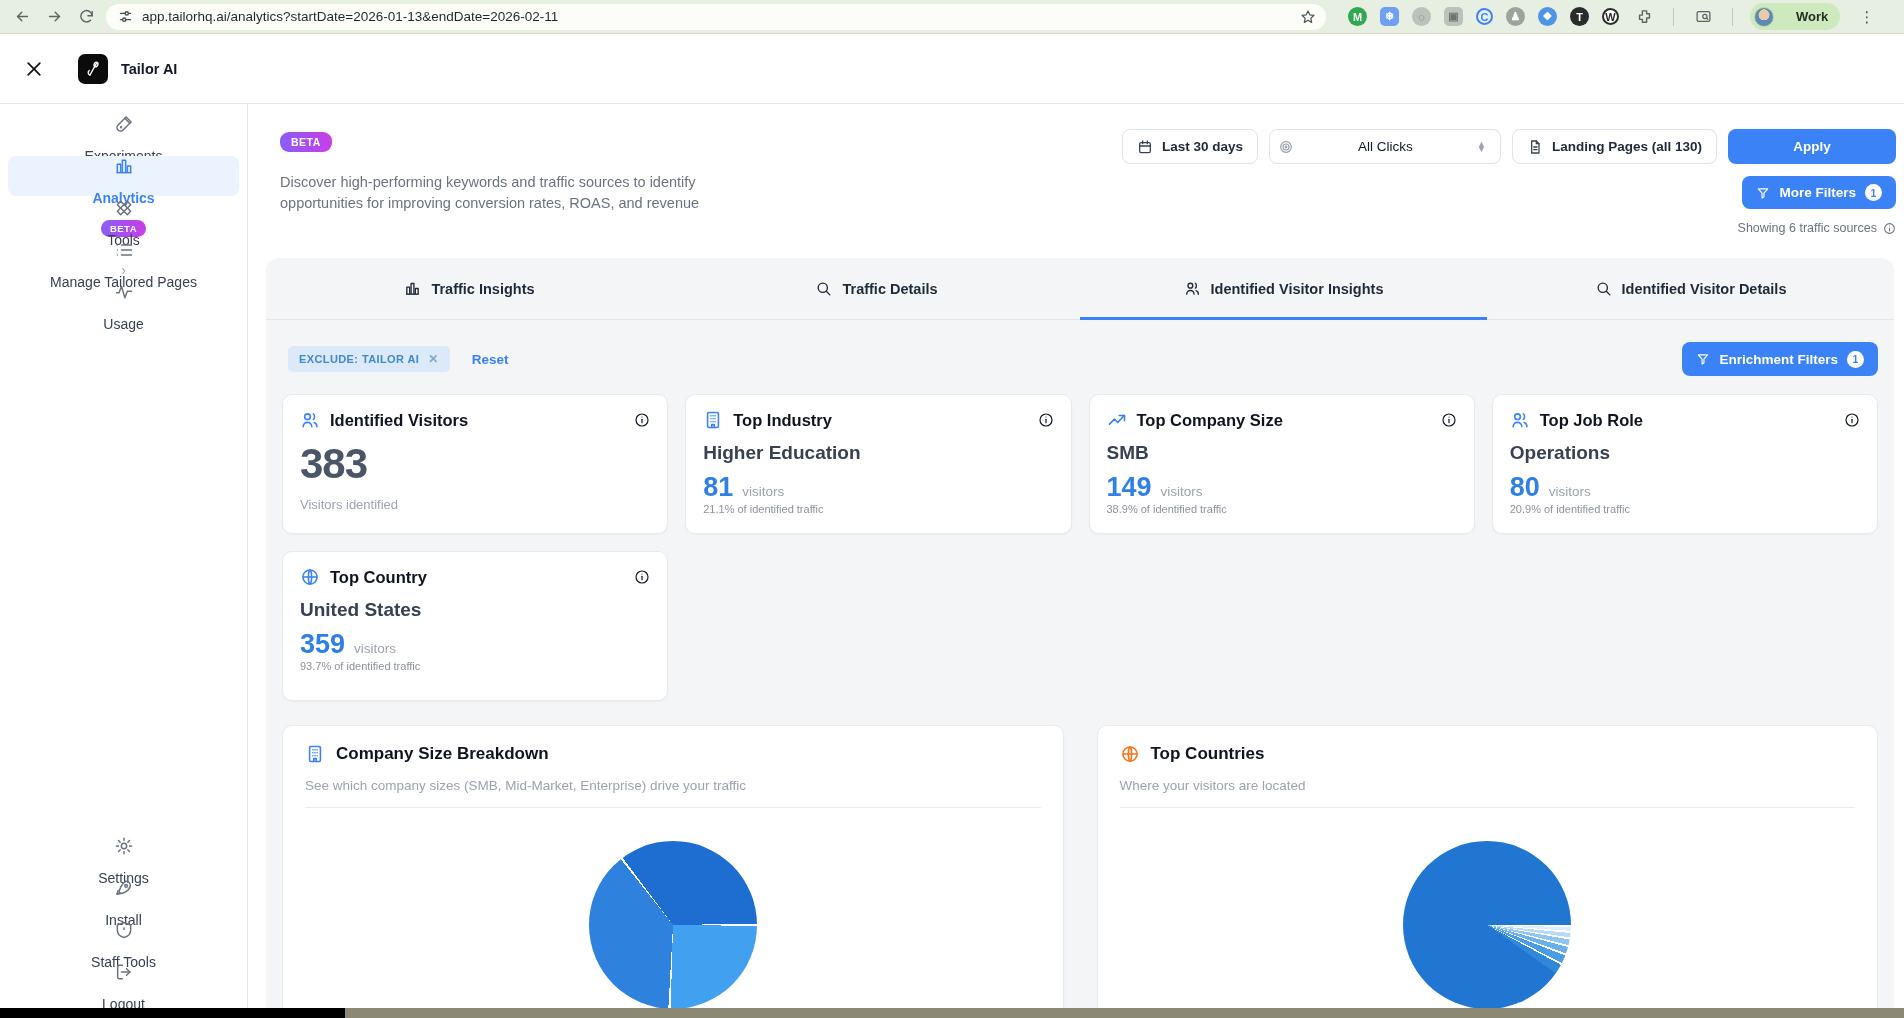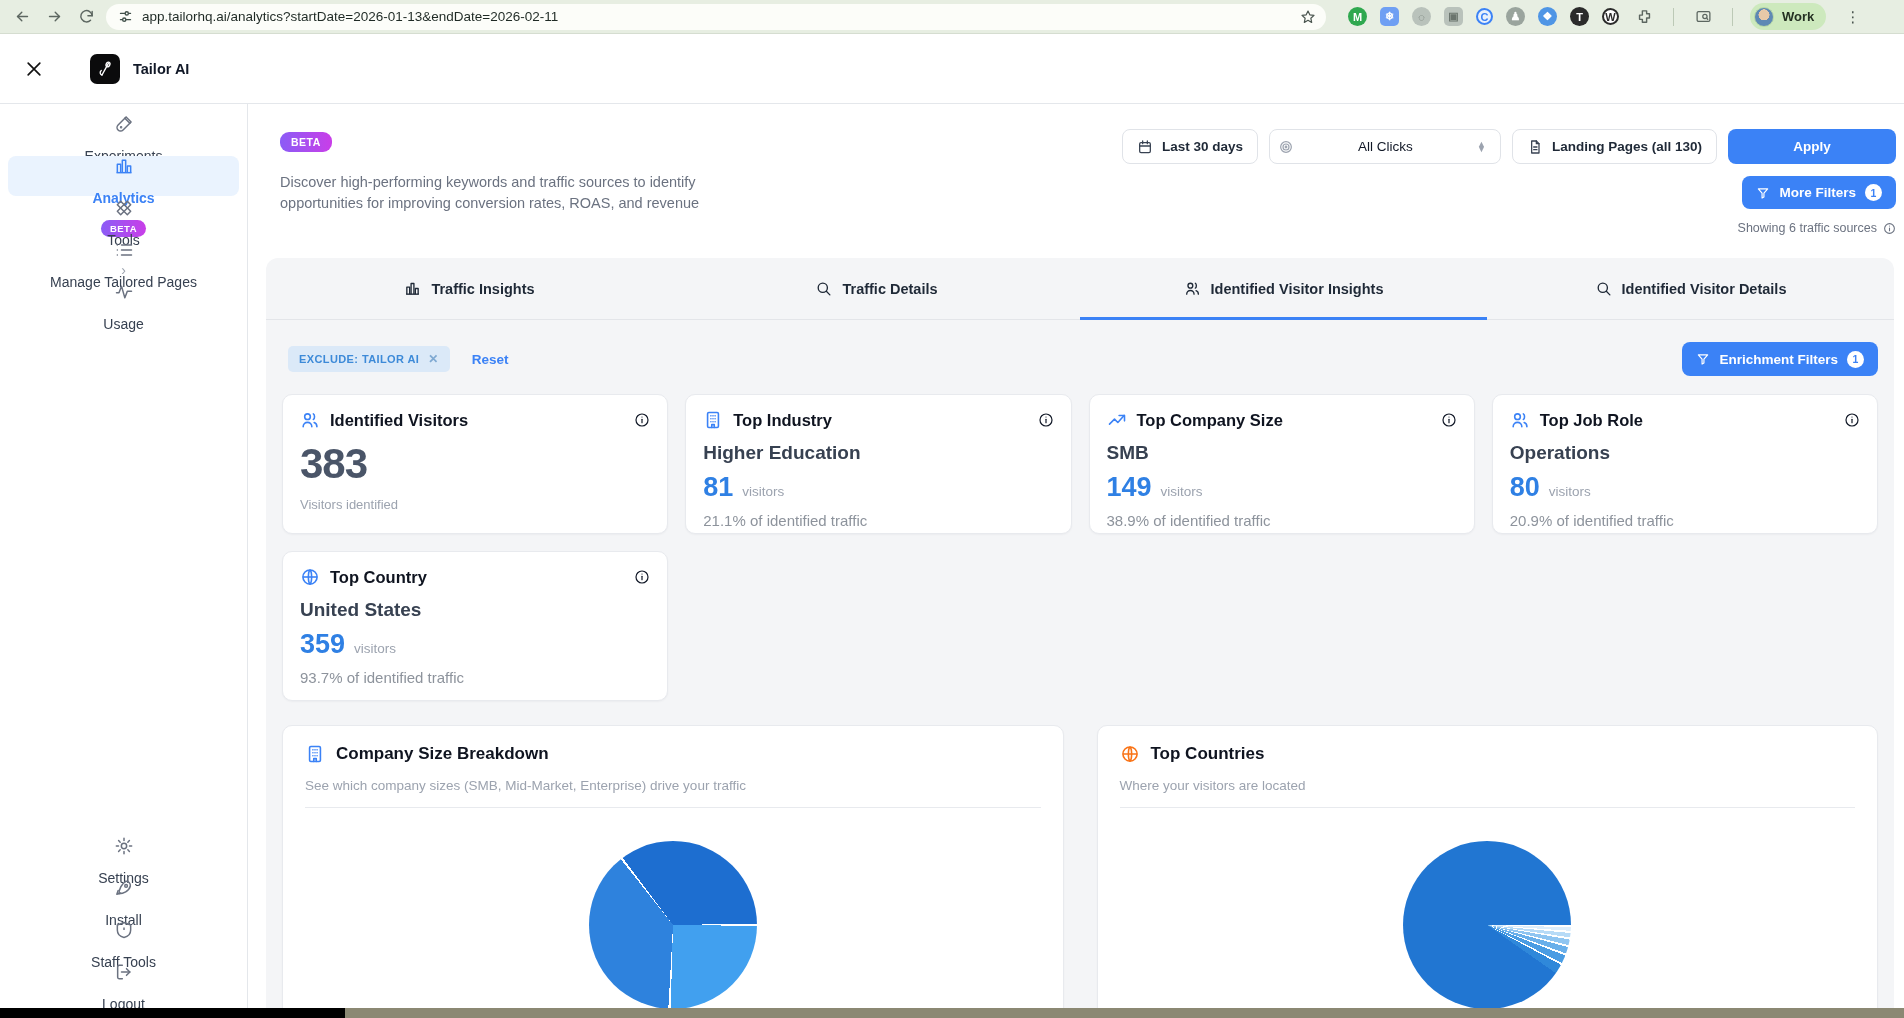--- a/index.html
+++ b/index.html
@@ -12,27 +12,27 @@
   .nav-btn svg { width:17px; height:17px; }
   .urlbar { display:flex; align-items:center; height:26px; background:#fcfdf9; border-radius:13px; flex:0 0 1220px; padding:0 10px 0 12px; gap:9px; }
   .urlbar .tune { color:#41504a; }
   .urlbar .tune svg { width:15px; height:15px; display:block; }
   .url-text { font-size:13.5px; color:#1f2a25; flex:1; white-space:nowrap; overflow:hidden; }
   .star { color:#4a554f; } .star svg { width:16px; height:16px; display:block; }
   .ext-row { display:flex; align-items:center; gap:13px; margin-left:14px; }
   .ext { width:19px; height:19px; border-radius:50%; display:flex; align-items:center; justify-content:center; font-size:11px; font-weight:bold; color:#fff; flex:0 0 auto; }
   .ext.sq { border-radius:5px; }
   .chrome-sep { width:1px; height:18px; background:#bcc9b6; margin:0 4px; }
-  .profile-chip { display:flex; align-items:center; gap:8px; background:#cde9bd; border-radius:14px; height:27px; padding:0 12px 0 4px; }
+  .profile-chip { display:flex; align-items:center; gap:22px; background:#cde9bd; border-radius:14px; height:27px; padding:0 12px 0 4px; }
   .avatar { width:20px; height:20px; border-radius:50%; background:radial-gradient(circle at 50% 38%, #e8c9a8 0 38%, #5e89b4 39% 100%); border:1px solid #b7d8a5; }
   .profile-label { font-size:13px; color:#243022; font-weight:bold; }
   .menu-dots { color:#4a554f; font-size:15px; letter-spacing:1px; margin-left:6px; }
 
   
-  .app-header { position:absolute; top:35px; left:0; width:100%; height:69px; background:#fff; border-bottom:1px solid #e4e7eb; display:flex; align-items:center; padding:12px 24px; gap:32px; }
+  .app-header { position:absolute; top:35px; left:0; width:100%; height:69px; background:#fff; border-bottom:1px solid #e4e7eb; display:flex; align-items:center; padding:12px 24px; gap:20px; }
   .close-x { width:20px; height:20px; color:#111; cursor:pointer; }
   .close-x svg { width:20px; height:20px; }
   .brand { display:flex; align-items:center; gap:13px; margin-left:14px; }
   .brand-logo { width:30px; height:30px; background:#0b0b0c; border-radius:7px; display:flex; align-items:center; justify-content:center; }
   .brand-logo svg { width:18px; height:18px; }
   .brand-name { font-size:14.5px; font-weight:bold; color:#111827; }
 
   
   .sidebar { position:absolute; top:104px; left:0; width:248px; height:904px; background:#fff; border-right:1px solid #e4e7eb; display:flex; flex-direction:column; }
   .side-list { padding:10px 8px; display:flex; flex-direction:column; gap:2px; }
@@ -89,21 +89,21 @@
   .stat-icon svg { width:20px; height:20px; display:block; }
   .stat-title { font-size:16.5px; font-weight:bold; color:#0f1420; flex:1; }
   .info-ic { width:16px; height:16px; color:#111827; cursor:pointer; }
   .info-ic svg { width:16px; height:16px; display:block; }
   .big-num { font-size:42px; font-weight:bold; color:#4a5568; margin-top:10px; letter-spacing:-1px; }
   .stat-caption { font-size:13px; color:#9ca3af; margin-top:9px; }
   .stat-name { font-size:19px; font-weight:bold; color:#374151; margin-top:12px; }
   .stat-valrow { display:flex; align-items:baseline; gap:9px; margin-top:8px; }
   .stat-val { font-size:27px; font-weight:bold; color:#2f80e4; }
   .stat-unit { font-size:13.5px; color:#9ca3af; }
-  .stat-share { font-size:15px; color:#8d939c; margin-top:9px; }
+  .stat-share { font-size:11px; color:#8d939c; }
   .cards-grid.row2 { padding-top:17px; }
   .stat-card.country { height:150px; }
 
   .charts-grid { display:grid; grid-template-columns:1fr 1fr; gap:33px; padding:24px 16px 0 16px; }
   .chart-card { background:#fff; border:1px solid #e8eaee; border-radius:10px; box-shadow:0 1px 2px rgba(16,24,40,.04); padding:18px 22px; height:560px; overflow:hidden; }
   .chart-head { display:flex; align-items:center; gap:11px; }
   .chart-title { font-size:17px; font-weight:bold; color:#0f1420; }
   .chart-sub { font-size:13.5px; color:#9ca3af; margin-top:14px; }
   .chart-divider { height:1px; background:#e8eaee; margin-top:14px; }
   .pie-wrap { display:flex; justify-content:center; margin-top:33px; }

